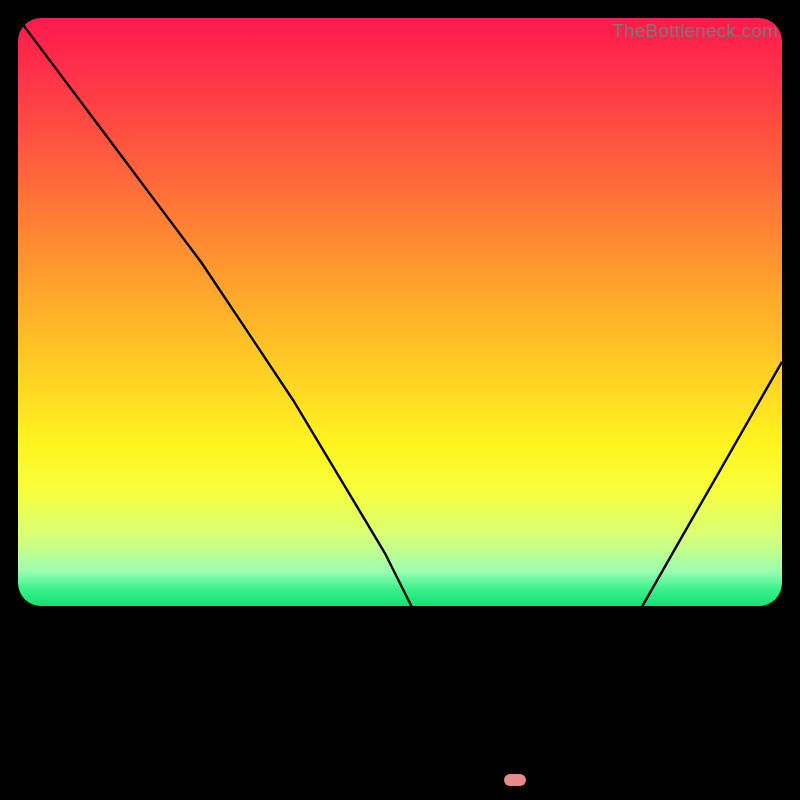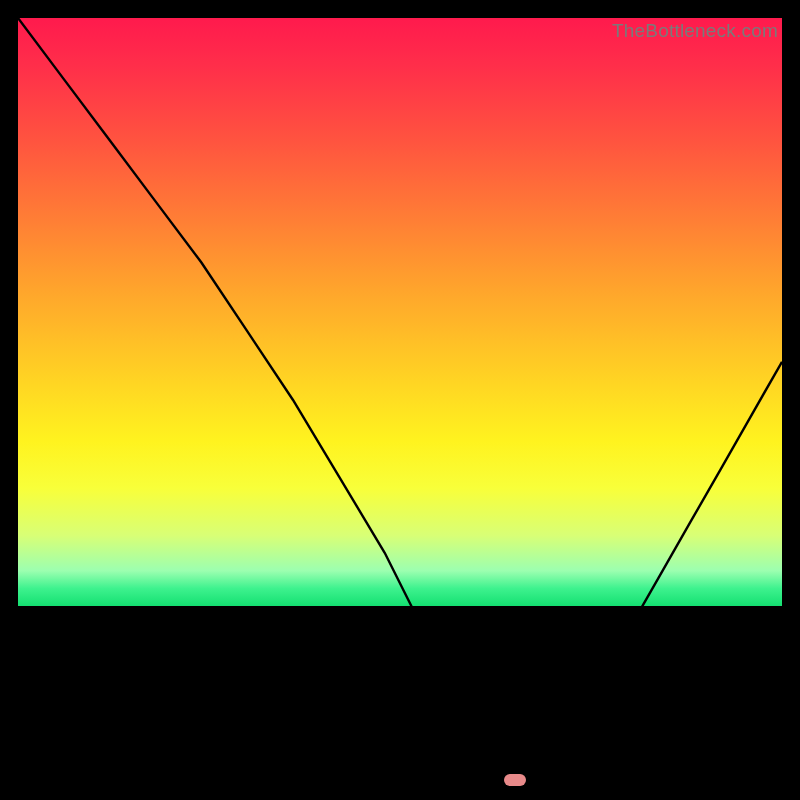--- a/index.html
+++ b/index.html
@@ -32,20 +32,21 @@
       #ff7a36 33%,
       #ffa42c 46%,
       #ffcf24 60%,
       #fff31f 72%,
       #f8ff3a 80%,
       #d8ff76 88%,
       #9cffb0 94%,
       #3ef28e 97%,
       #14e071 100%
     );
+    border-radius: 23px;
   }
   .watermark {
     position: absolute;
     top: 2px;
     right: 4px;
     color: #7a7a7a;
     font-size: 19px;
     letter-spacing: 0.2px;
     user-select: none;
   }

